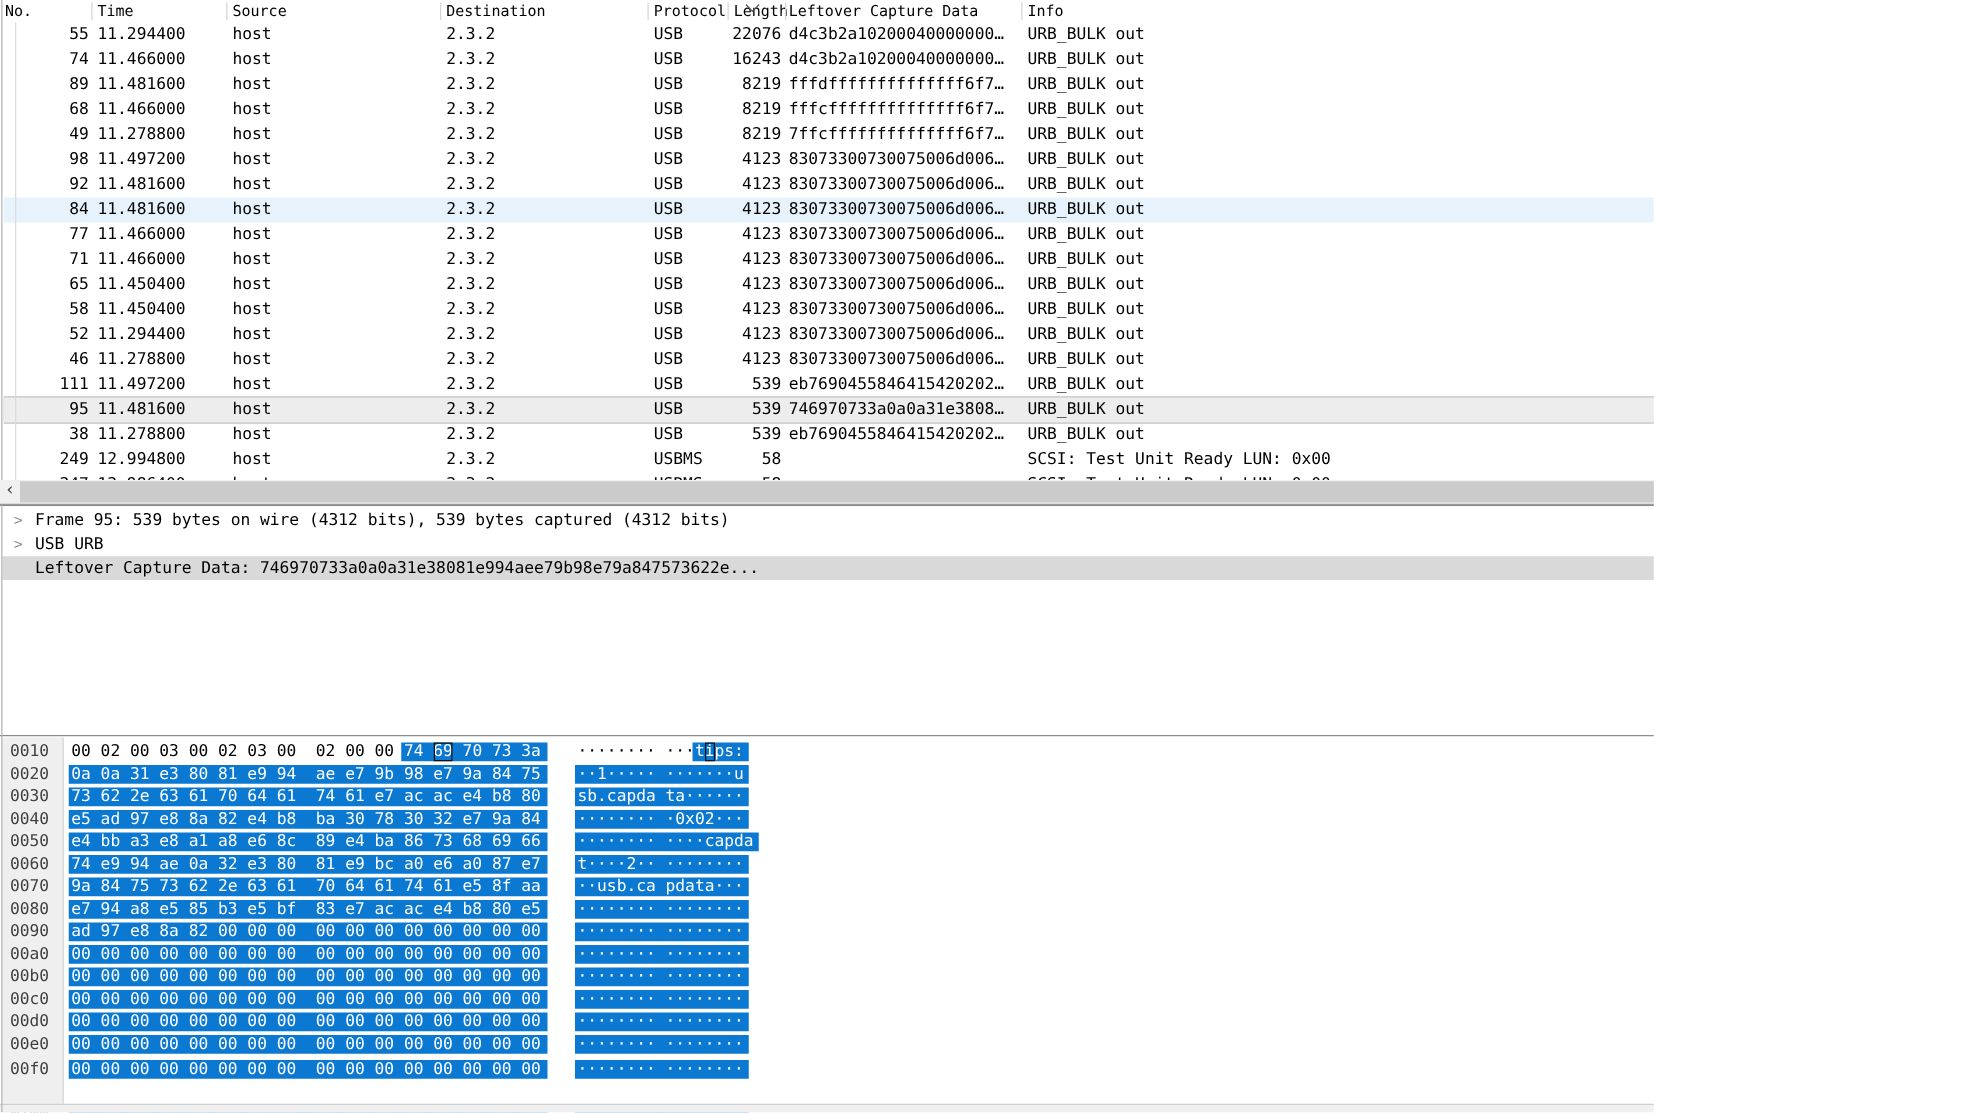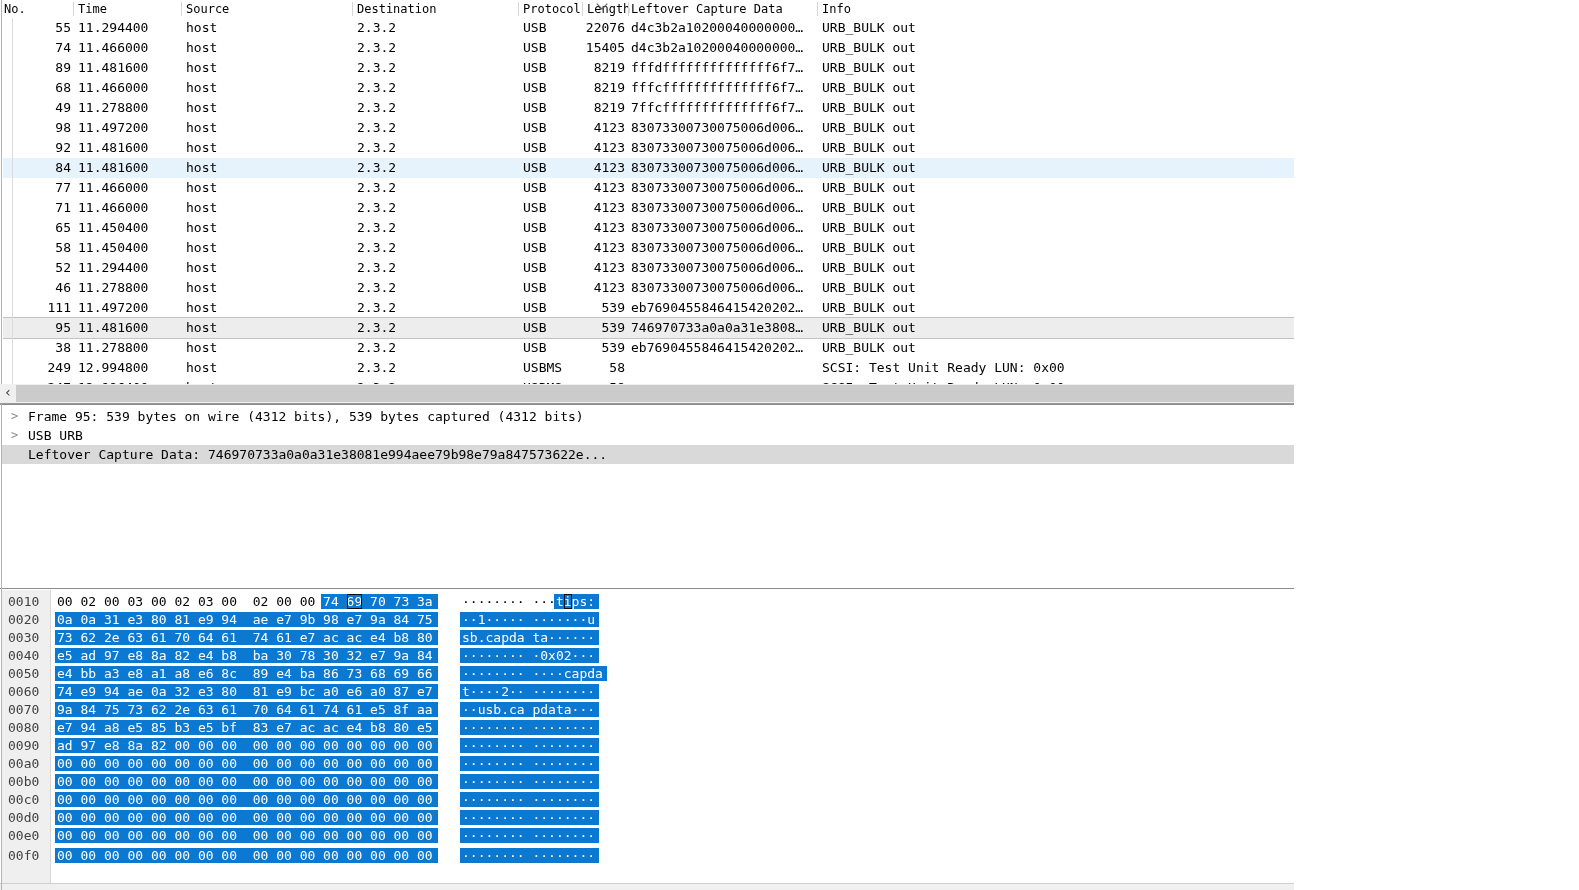--- a/index.html
+++ b/index.html
@@ -1,17 +1,17 @@
 <!DOCTYPE html>
 <html style="--selection-blue: #0b79d2; --selected-row-bg: #ededed; --related-row-bg: #e7f3fc; --details-selected-bg: #d9d9d9; --minimap-mark-blue: #0d6ab8; --scroll-track: #f0f0f0; --scroll-thumb: #cbcbcb;"><head>
 <meta charset="utf-8">
 <style>
   html,body{margin:0;padding:0;background:#fff;}
   #app{position:relative;width:1294px;height:890px;background:#fff;overflow:hidden;
-       font-family:"DejaVu Sans Mono","Liberation Mono",monospace;font-size:13px;color:#000;}
+       font-family:"DejaVu Sans Mono","Liberation Mono",monospace;font-size:13px;color:#000;padding-left:29px;}
 
   
   #plist{position:absolute;left:0;top:0;width:1579px;height:404px;background:#fff;}
   #phead{position:absolute;left:0;top:0;width:1579px;height:18px;background:#fff;font-size:12px;}
   #phead span{position:absolute;top:2px;height:15px;line-height:15px;white-space:pre;}
   .hsep{position:absolute;top:2px;width:1px;height:14px;background:#d6d6d6;}
   .chev{position:absolute;width:7px;height:7px;border-right:1px solid #5a5a5a;border-bottom:1px solid #5a5a5a;
         transform:rotate(45deg);}
   .prow{position:absolute;left:3px;width:1543px;height:20px;line-height:20px;}
   .prow span{position:absolute;top:0;height:20px;white-space:pre;}
@@ -93,21 +93,21 @@
           <span style="left: 551px; width: 71px; text-align: right;">22076</span>
           <span style="left: 628px;">d4c3b2a10200040000000…</span>
           <span style="left: 819px;">URB_BULK out</span>
         </div>
         <div class="prow" style="top: 38px;">
           <span style="left: 0px; width: 68px; text-align: right;">74</span>
           <span style="left: 75px;">11.466000</span>
           <span style="left: 183px;">host</span>
           <span style="left: 354px;">2.3.2</span>
           <span style="left: 520px;">USB</span>
-          <span style="left: 551px; width: 71px; text-align: right;">15405</span>
+          <span style="left: 551px; width: 71px; text-align: right;">16243</span>
           <span style="left: 628px;">d4c3b2a10200040000000…</span>
           <span style="left: 819px;">URB_BULK out</span>
         </div>
         <div class="prow" style="top: 58px;">
           <span style="left: 0px; width: 68px; text-align: right;">89</span>
           <span style="left: 75px;">11.481600</span>
           <span style="left: 183px;">host</span>
           <span style="left: 354px;">2.3.2</span>
           <span style="left: 520px;">USB</span>
           <span style="left: 551px; width: 71px; text-align: right;">8219</span>

